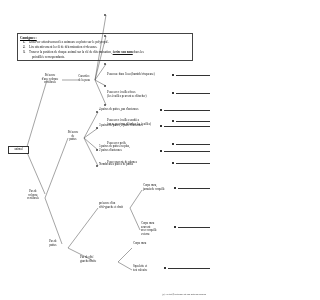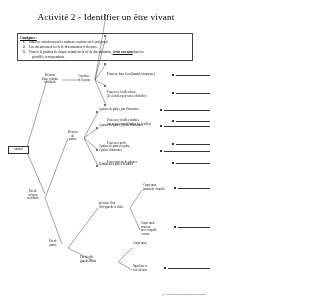--- a/index.html
+++ b/index.html
@@ -37,21 +37,20 @@
   .sq{position:absolute;width:1.8px;height:1.8px;background:#333;}
 
   .footnote{position:absolute;right:6px;bottom:4px;font-size:2.3px;
             color:#333;font-style:italic;text-align:right;white-space:nowrap;}
 </style>
 </head>
 <body>
 
 <div class="page">
 
-  <div class="title">Activité 2 - Identifier un être vivant</div>
 
   <div class="consignes">
     <div class="consignes-title">Consignes :</div>
     <ul class="clist">
       <li>
         <span class="cnum">1.</span>
         <span>Observer attentivement les animaux en photo sur le polycopié.</span>
       </li>
       <li>
         <span class="cnum">2.</span>

